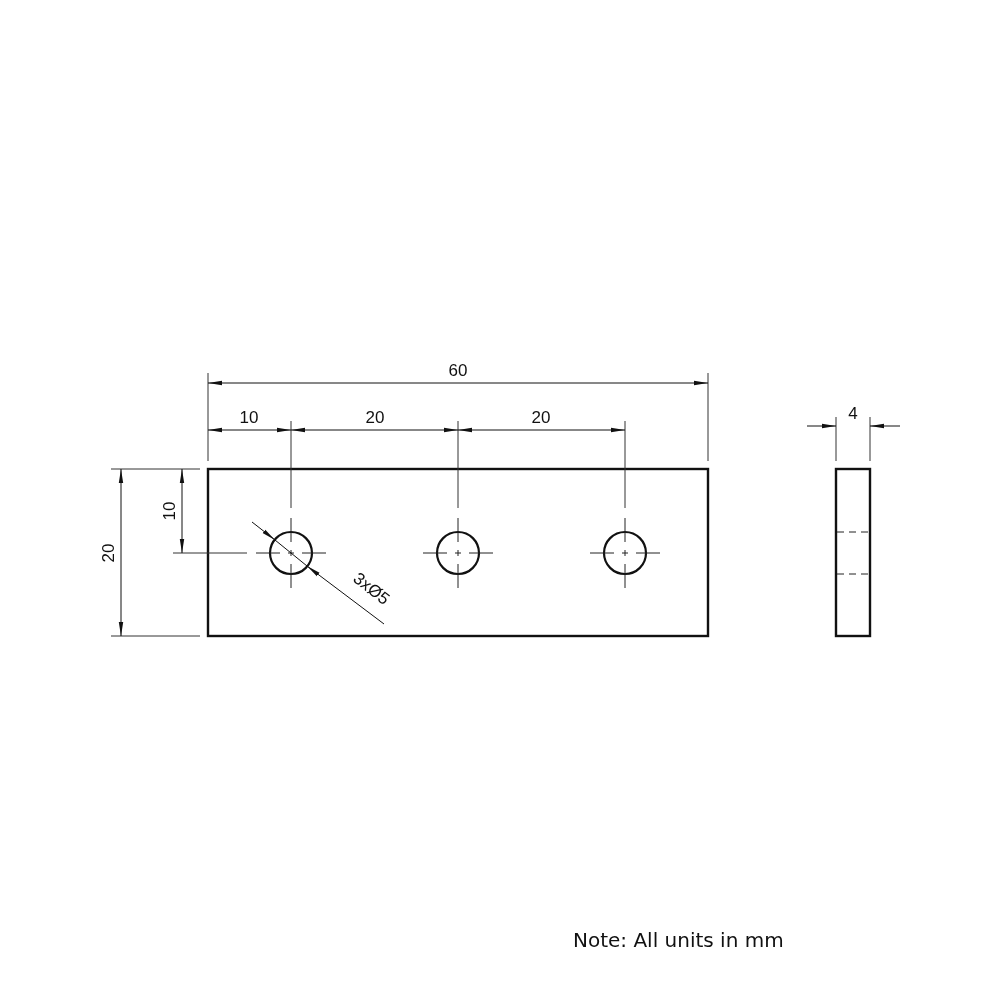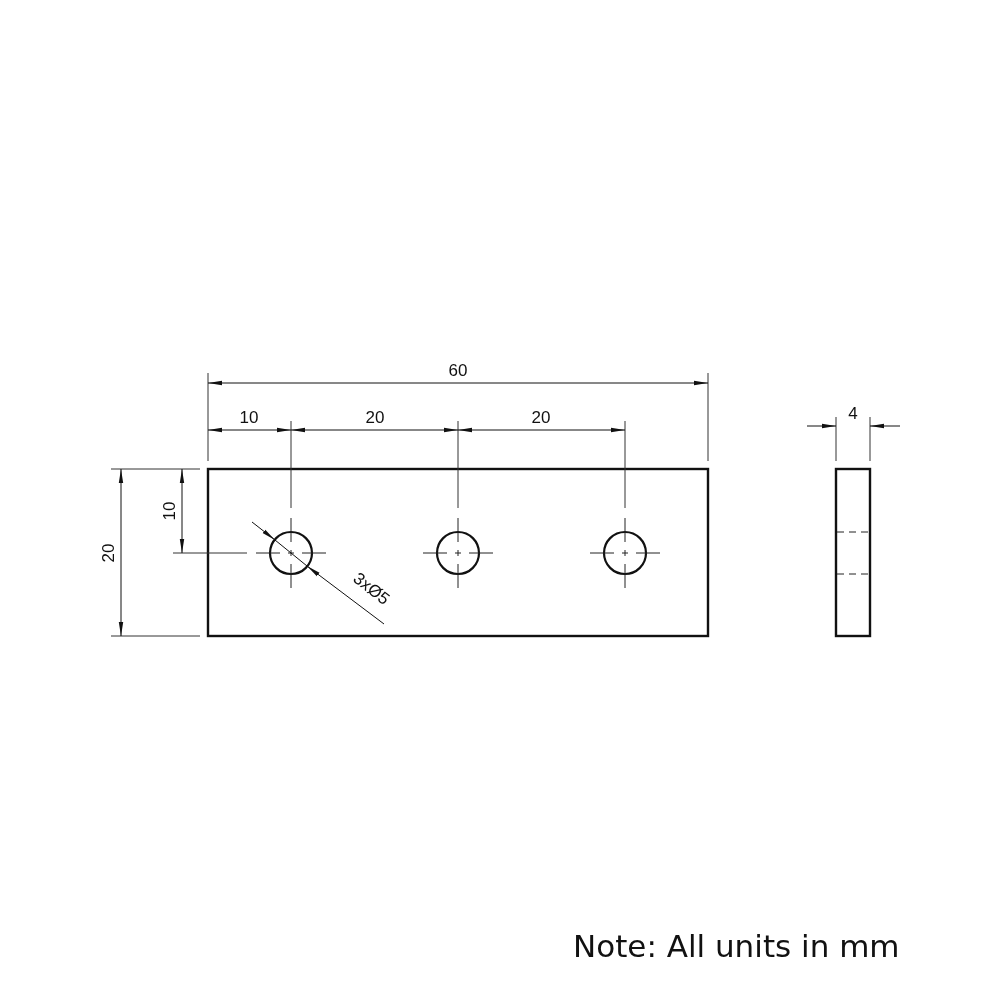--- a/index.html
+++ b/index.html
@@ -1,18 +1,18 @@
 <!DOCTYPE html>
 <html><head>
   <meta charset="utf-8">
   <style>
     html, body { margin:0; padding:0; background:#ffffff; }
     body { width:1000px; height:1000px; position:relative; overflow:hidden; font-family:"Liberation Sans", sans-serif; }
     #drawing { position:absolute; left:0; top:0; width:1000px; height:1000px; }
-    .note { position:absolute; left:573px; top:928px; font-family:"DejaVu Sans", sans-serif; font-size:31px; color:#111; letter-spacing:0px; white-space:nowrap; }
+    .note { position:absolute; left:573px; top:928px; font-family:"DejaVu Sans", sans-serif; font-size:20px; color:#111; letter-spacing:0px; white-space:nowrap; }
     .dimtxt { font-family:"Liberation Sans", sans-serif; font-size:17px; fill:#111; }
   </style>
 </head>
 <body>
 
 <svg id="drawing" width="1000" height="1000" viewBox="0 0 1000 1000" xmlns="http://www.w3.org/2000/svg">
   <defs>
     <marker id="arr" markerWidth="14" markerHeight="6" refX="14" refY="3" orient="auto-start-reverse" markerUnits="userSpaceOnUse">
       <path d="M0,0.8 L14,3 L0,5.2 Z" fill="#111"></path>
     </marker>

